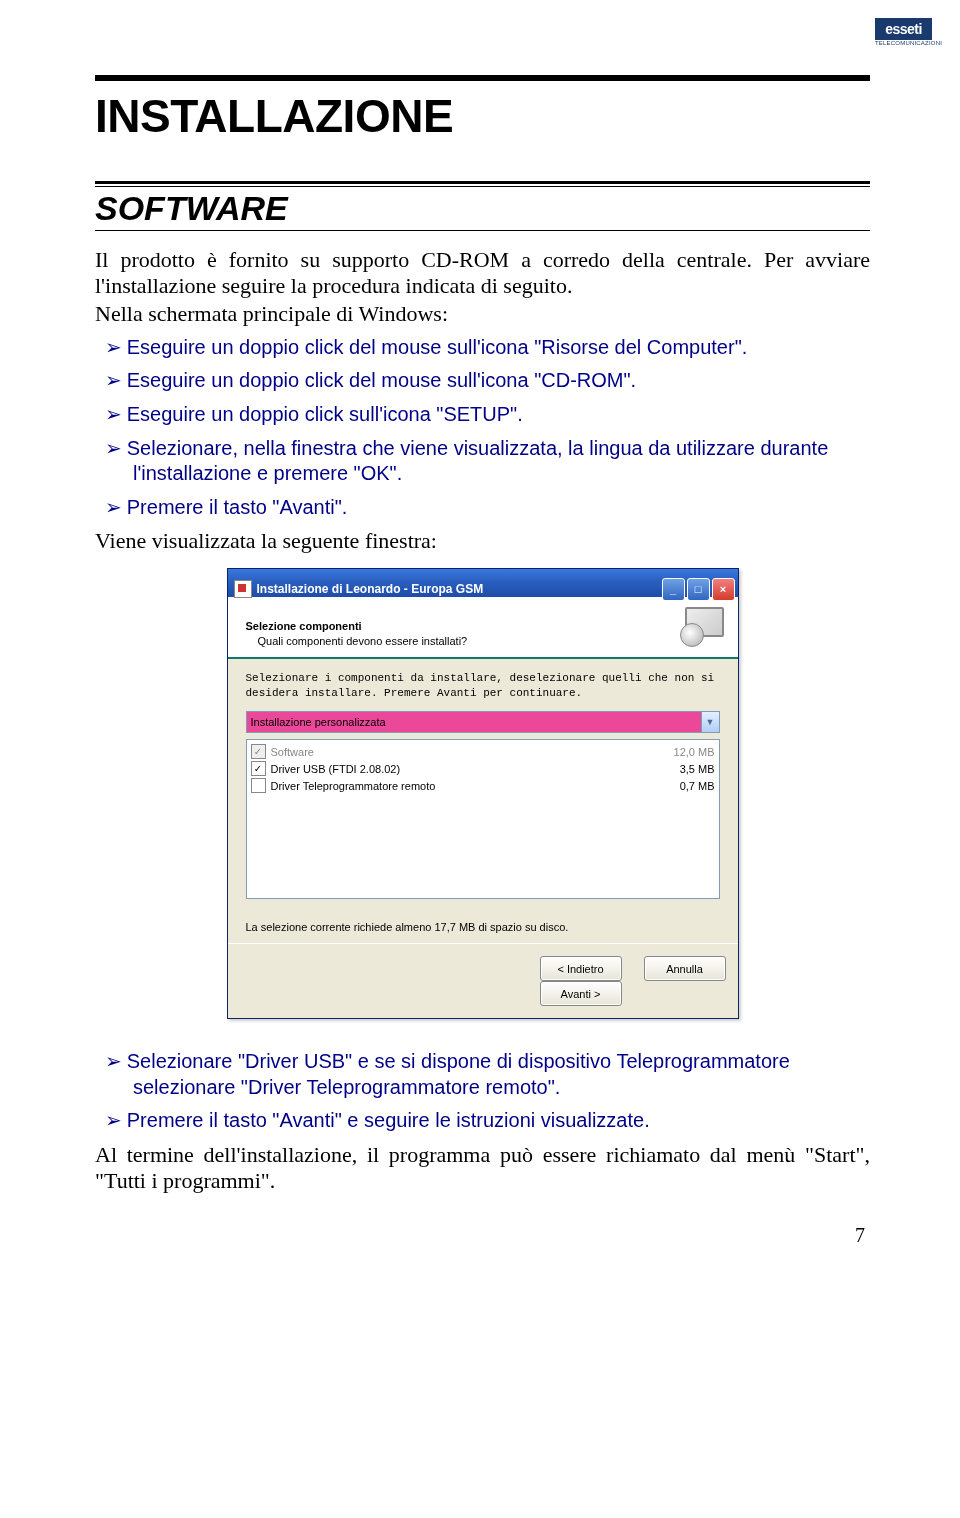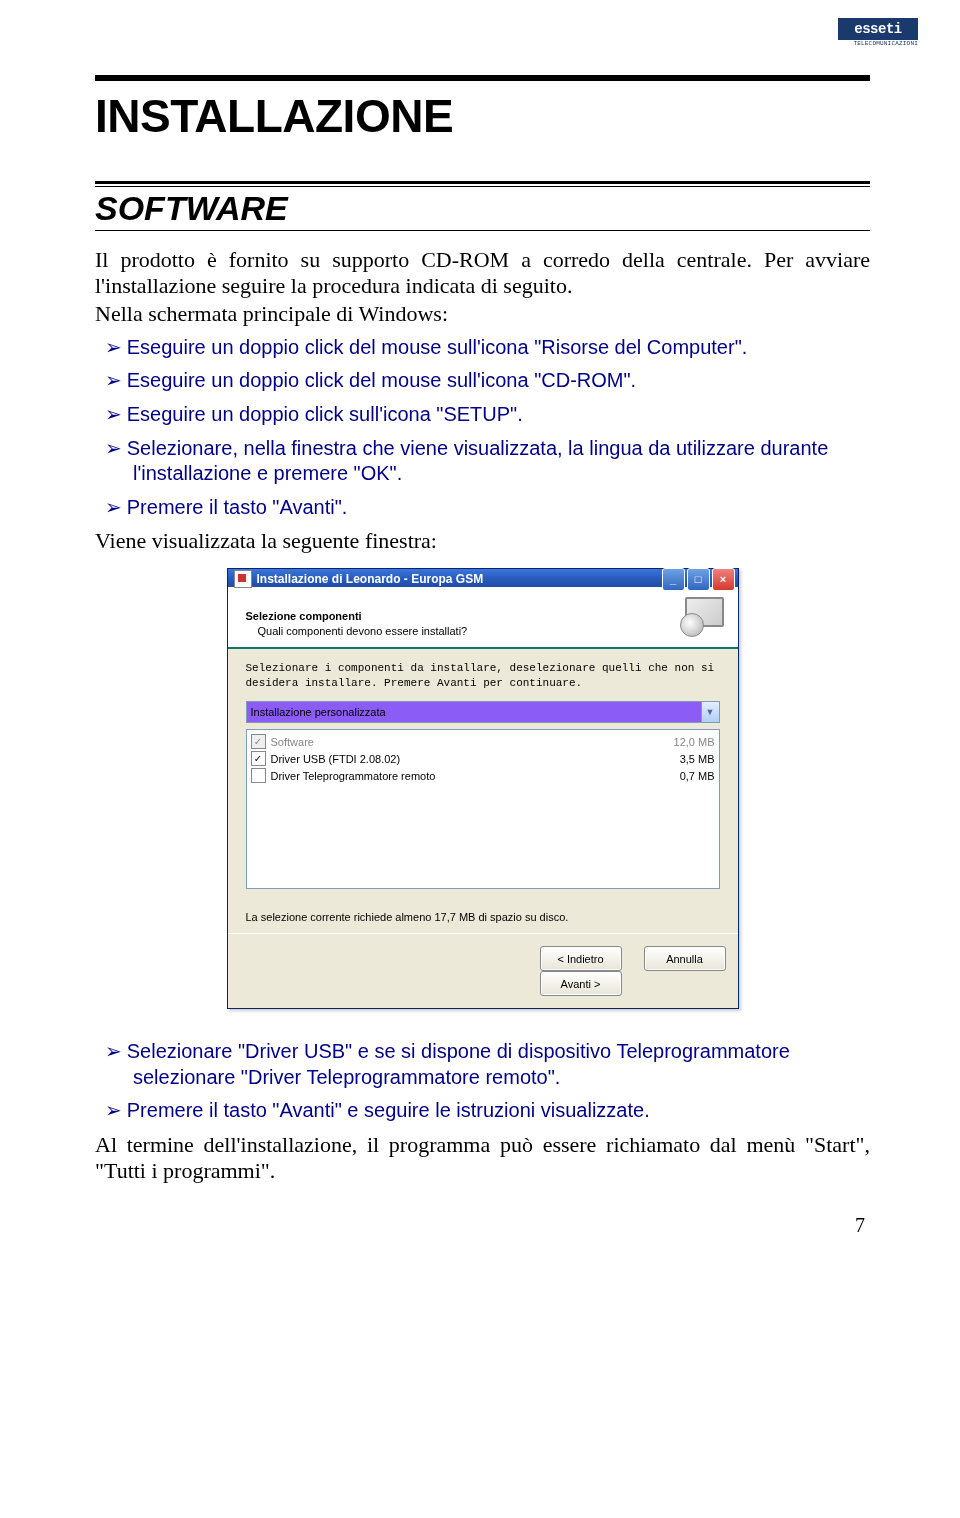--- a/index.html
+++ b/index.html
@@ -10,23 +10,22 @@
     width: 960px;
     position: relative;
   }
   .page {
     padding: 40px 90px 30px 95px;
     position: relative;
   }
   .logo {
     position: absolute;
     top: 18px;
-    right: 42px;
-    width: 80px;
-    font-family: Liberation Mono, monospace;
+    right: 28px;
+    width: 57px;
   }
   .logo-box {
     background: #1a3a6e;
     color: #fff;
     font-size: 14px;
     font-weight: bold;
     padding: 3px 6px;
     text-align: center;
     letter-spacing: -0.5px;
   }
@@ -123,21 +122,21 @@
     font-family: Tahoma, sans-serif;
     font-size: 11px;
     background: #ece9d8;
     box-shadow: 2px 2px 3px rgba(0,0,0,0.2);
   }
   .titlebar {
     background: linear-gradient(to bottom, #3b77dd 0%, #2a5fbf 45%, #1f4ca8 100%);
     height: 16px;
     display: flex;
     align-items: center;
-    padding: 2px 3px 0 6px;
+    padding: 12px 3px 0 6px;
     color: #fff;
     font-weight: bold;
     font-size: 12px;
   }
   .titlebar .app-icon {
     width: 16px;
     height: 16px;
     background: #fff;
     border: 1px solid #888;
     margin-right: 5px;
@@ -214,21 +213,21 @@
   .body-desc {
     font-size: 11px;
     line-height: 1.35;
     margin-bottom: 10px;
     font-family: Liberation Mono, monospace;
   }
   .combo {
     width: 100%;
     height: 22px;
     border: 1px solid #7f9db9;
-    background: #8b5cf6;
+    background: #ec4899;
     display: flex;
     align-items: center;
     justify-content: space-between;
     padding: 0 0 0 4px;
     box-sizing: border-box;
     font-size: 11px;
     margin-bottom: 6px;
   }
   .combo .arrow {
     width: 17px;

